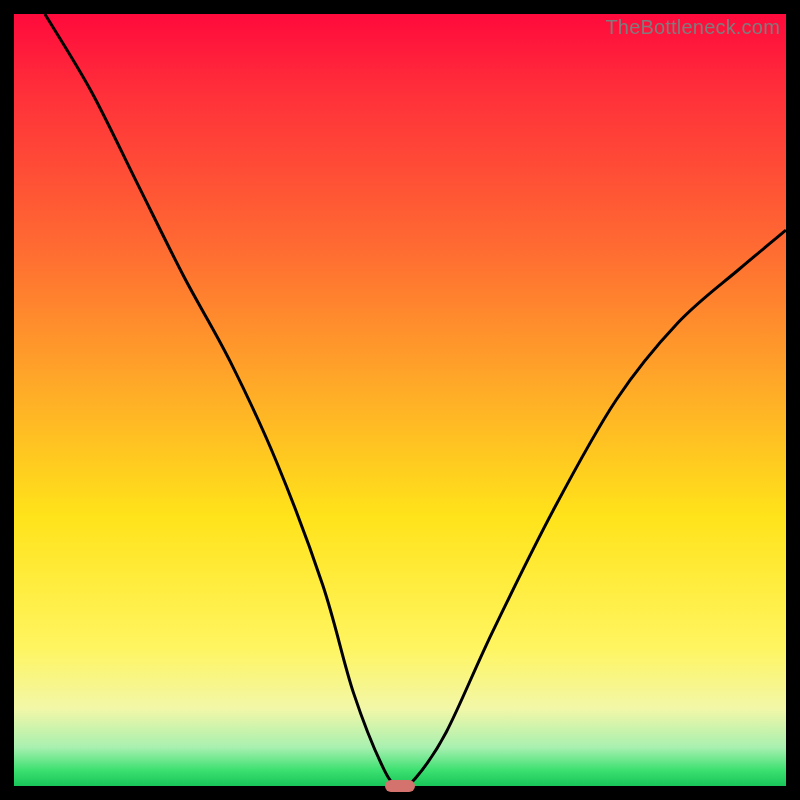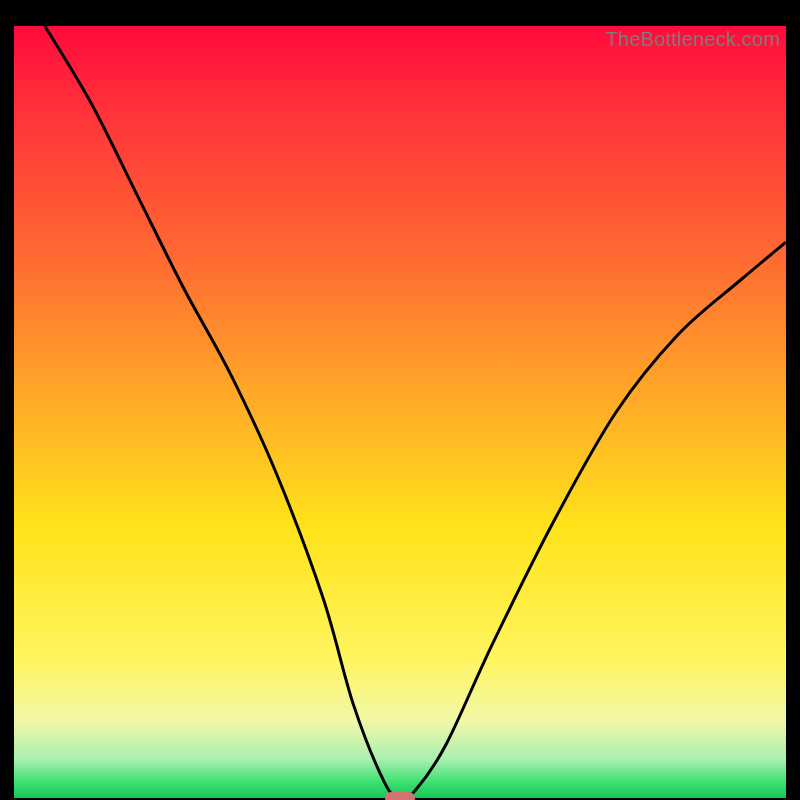--- a/index.html
+++ b/index.html
@@ -30,21 +30,20 @@
       #ff2f3a 10%,
       #ff6a32 30%,
       #ffa928 48%,
       #ffe31a 65%,
       #fff560 82%,
       #f2f7a8 90%,
       #a8f0b0 95%,
       #3be070 98%,
       #18c558 100%
     );
-    margin-top: 12px;
   }
   .watermark {
     position: absolute;
     top: 2px;
     right: 6px;
     color: #7d7d7d;
     font-size: 20px;
     letter-spacing: 0.2px;
     user-select: none;
   }

